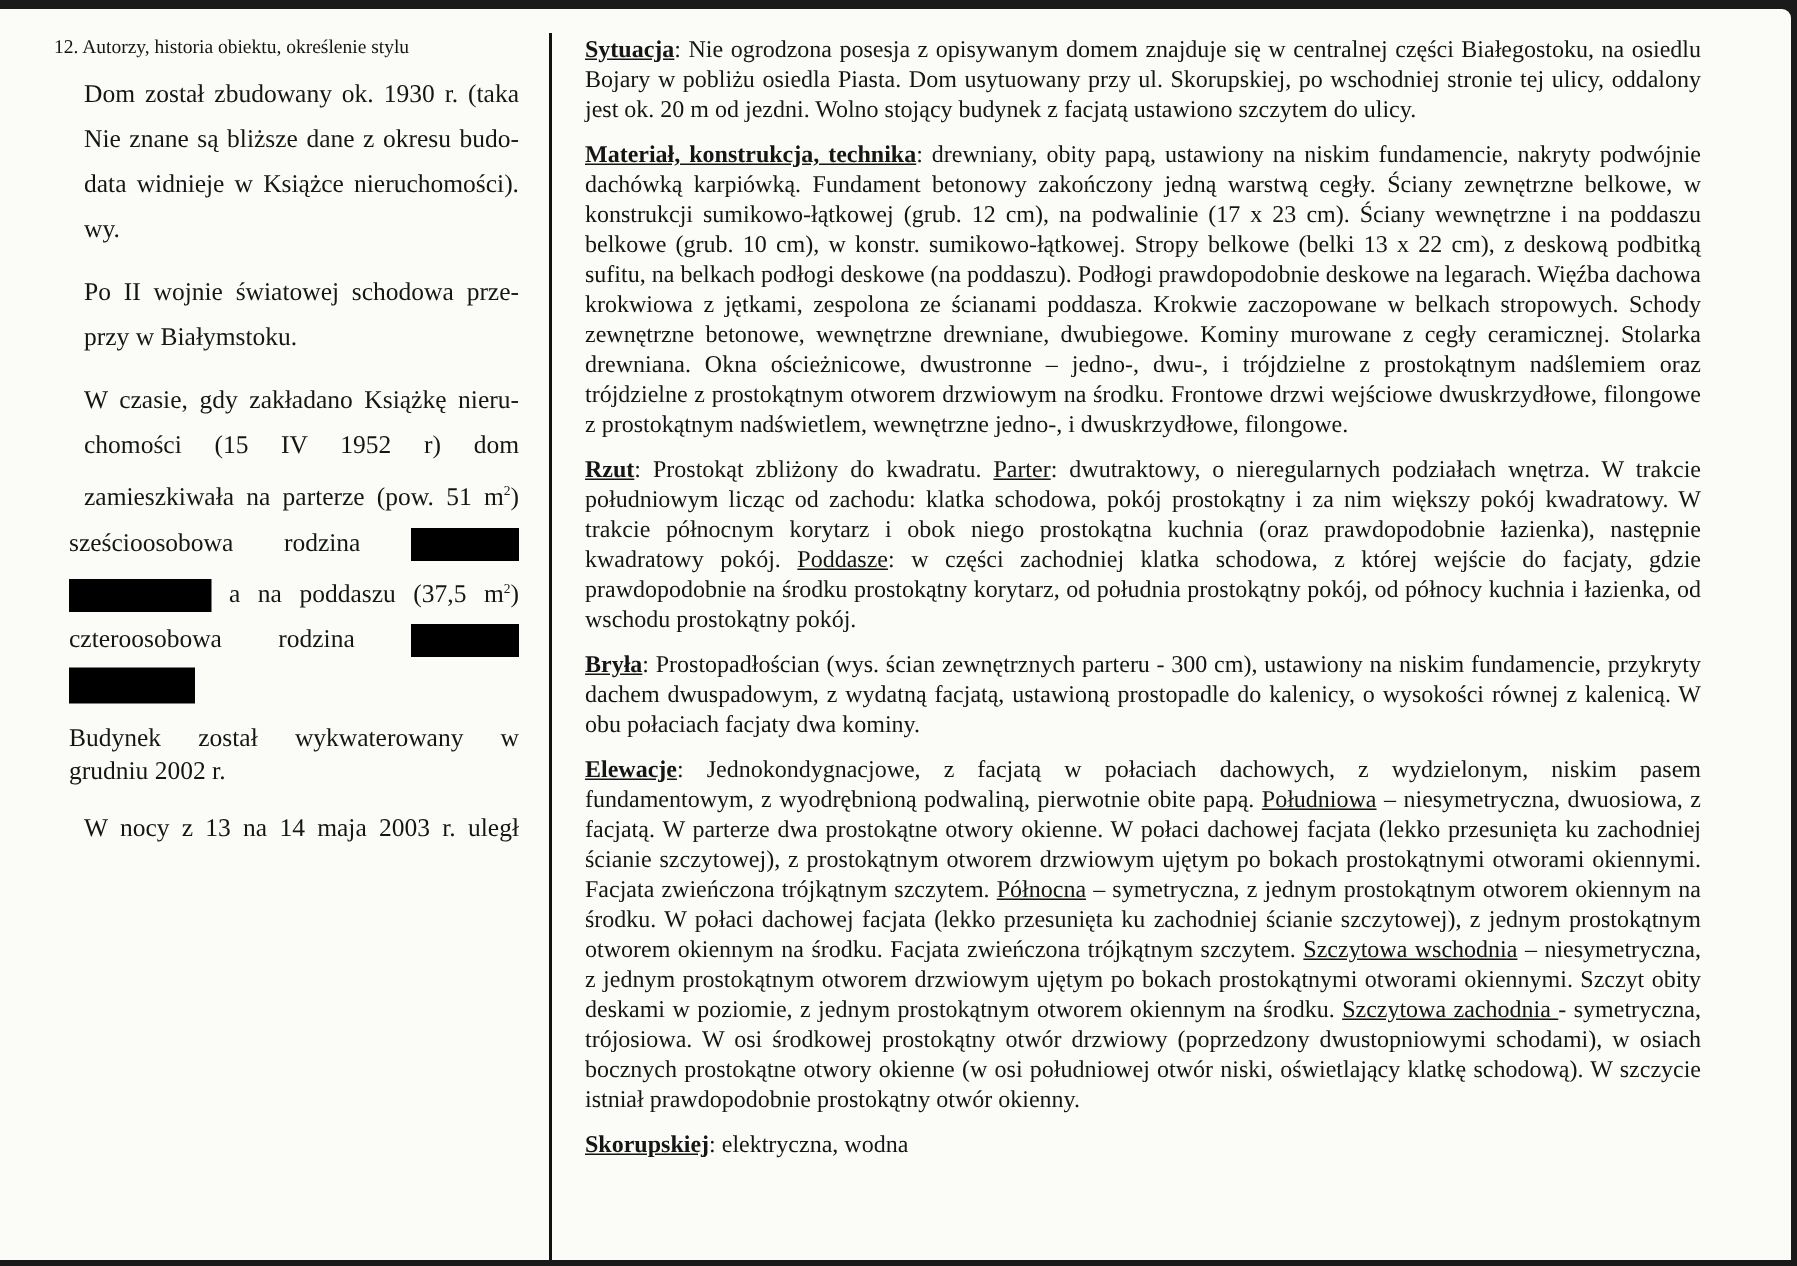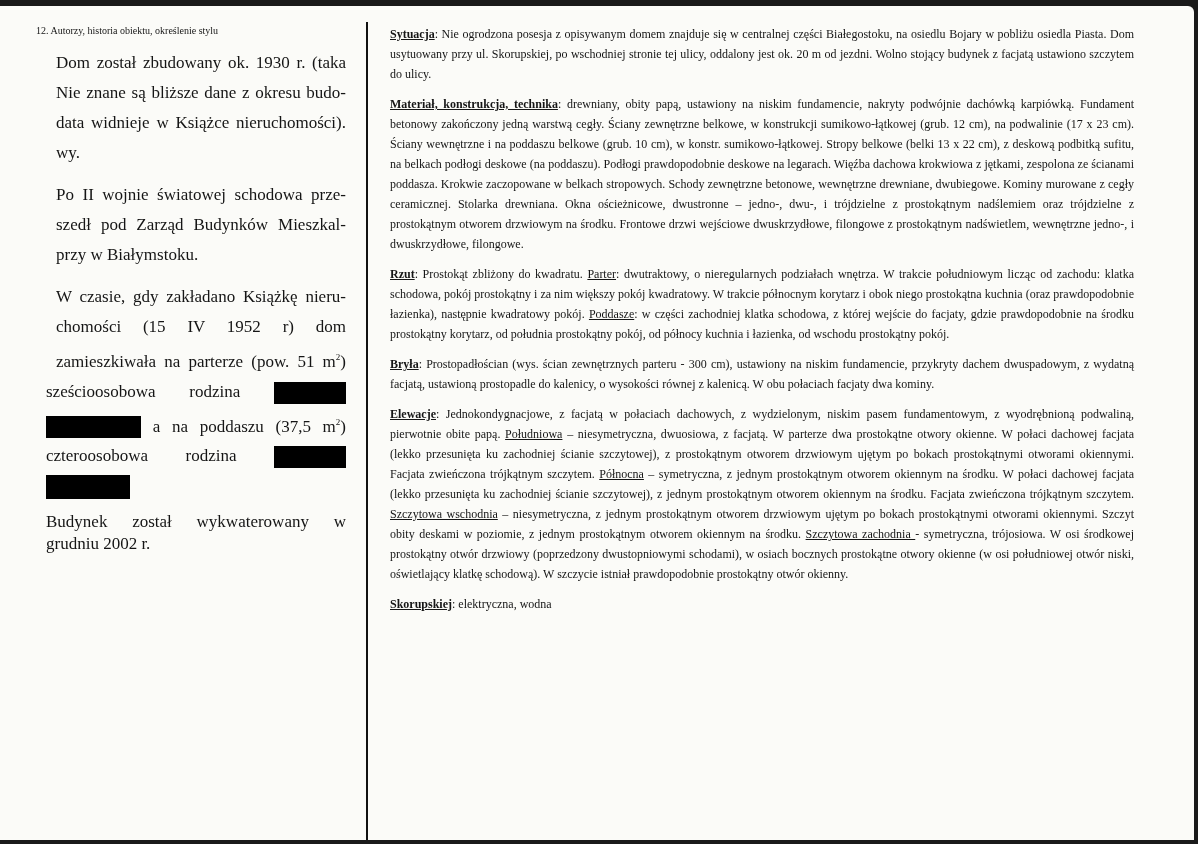--- a/index.html
+++ b/index.html
@@ -13,30 +13,30 @@
   .sheet {
     position: absolute; left: 0; top: 6px; width: 1194px; height: 834px;
     background: #fbfbf8;
     border-top-right-radius: 6px;
   }
   .divider {
     position: absolute; left: 366px; top: 16px; bottom: 0; width: 2px; background: #111;
   }
   .col-left { position: absolute; left: 46px; top: 18px; width: 300px; }
   .col-right { position: absolute; left: 390px; top: 18px; width: 744px; }
-  .hdr { font-size: 10px; margin-left: -10px; margin-bottom: 10px; line-height: 14px; }
+  .hdr { font-size: 13px; margin-left: -10px; margin-bottom: 10px; line-height: 14px; }
   .col-right .hdr { margin-left: -7px; margin-bottom: 6px; }
   .lp {
     font-size: 17px; line-height: 30px; text-align: justify; margin: 0 0 12px 0;
     text-indent: 10px;
   }
   .lp.tight { line-height: 22px; margin-top: 16px; }
   .red { display: inline-block; background: #000; height: 22px; vertical-align: middle; }
   .rp {
-    font-size: 12px; line-height: 20px; text-align: justify; margin: 0 0 10px 0;
+    font-size: 16px; line-height: 20px; text-align: justify; margin: 0 0 10px 0;
   }
   .kw { font-weight: bold; text-decoration: underline; }
   .ul { text-decoration: underline; }
   sup { font-size: 9px; }
   .line { display: block; text-align: justify; text-align-last: justify; }
   .line.last { text-align-last: left; }
 </style>
 </head>
 <body>
 
@@ -48,41 +48,41 @@
 
     <p class="lp">
       <span class="line">Dom został zbudowany ok. 1930 r. (taka</span>
       <span class="line">Nie znane są bliższe dane z okresu budo-</span>
       <span class="line">data widnieje w Książce nieruchomości).</span>
       <span class="line last">wy.</span>
     </p>
 
     <p class="lp">
       <span class="line">Po II wojnie światowej schodowa prze-</span>
-      <span class="line">szedł pod Zarząd Budynków Mieszkal-</span>
       <span class="line last">przy w Białymstoku.</span>
     </p>
 
     <p class="lp" style="margin-bottom:0">
       <span class="line">W czasie, gdy zakładano Książkę nieru-</span>
       <span class="line">chomości (15 IV 1952 r) dom</span>
       <span class="line"><span>zamieszkiwała na parterze (pow. 51 m</span><sup>2</sup><span>)</span></span>
       <span class="line" style="text-indent:0"><span>sześcioosobowa rodzina</span> <span class="red" style="width:72px"></span></span>
       <span class="line" style="text-indent:0"><span class="red" style="width:95px"></span> <span>a na poddaszu (37,5 m</span><sup>2</sup><span>)</span></span>
       <span class="line" style="text-indent:0"><span>czteroosobowa rodzina</span> <span class="red" style="width:72px"></span></span>
     </p>
     <div style="position:relative;height:24px;margin-left:0px">
       <span class="red" style="position:absolute;left:0;top:4px;width:84px;height:24px"></span>
     </div>
     <p class="lp tight" style="text-indent:0">
       <span class="line">Budynek został wykwaterowany w</span>
       <span class="line last">grudniu 2002 r.</span>
     </p>
 
     <p class="lp tight">
+      <span class="line">W nocy z 13 na 14 maja 2003 r. uległ</span>
     </p>
   </div>
 
   <div class="col-right">
 
     <p class="rp">
       <span class="kw">Sytuacja</span><span>:  Nie ogrodzona posesja z opisywanym domem znajduje się w centralnej części Białegostoku, na osiedlu Bojary w pobliżu osiedla Piasta. Dom usytuowany przy ul. Skorupskiej, po wschodniej stronie tej ulicy, oddalony jest ok. 20 m od jezdni. Wolno stojący budynek z facjatą ustawiono szczytem do ulicy.</span>
     </p>
 
     <p class="rp">

